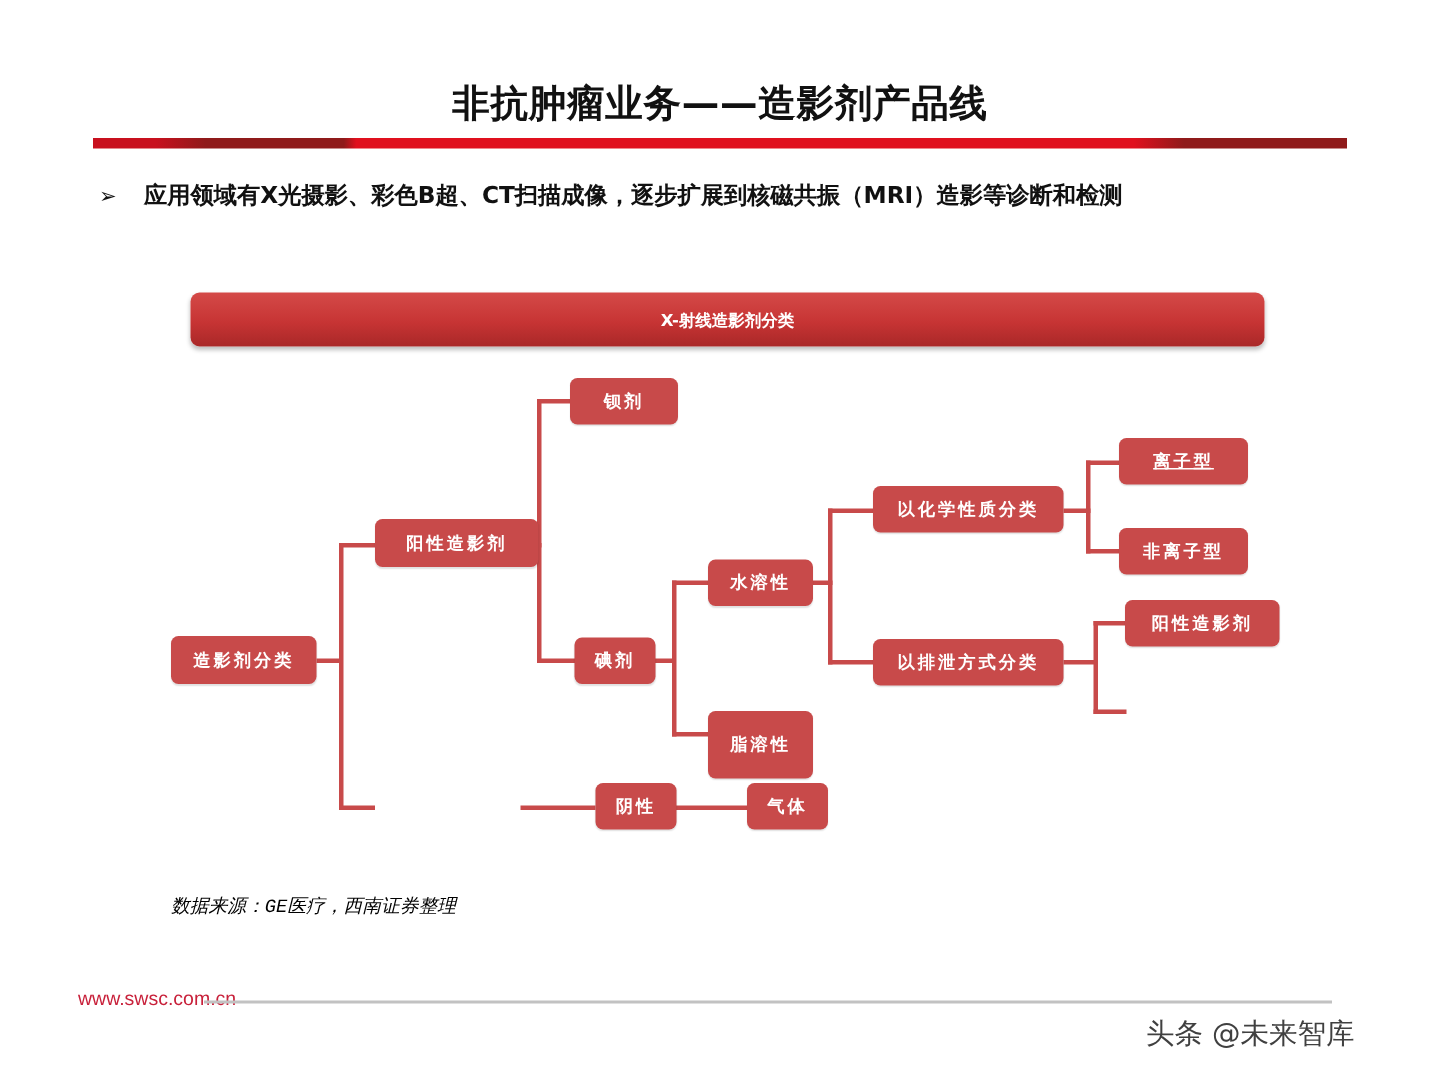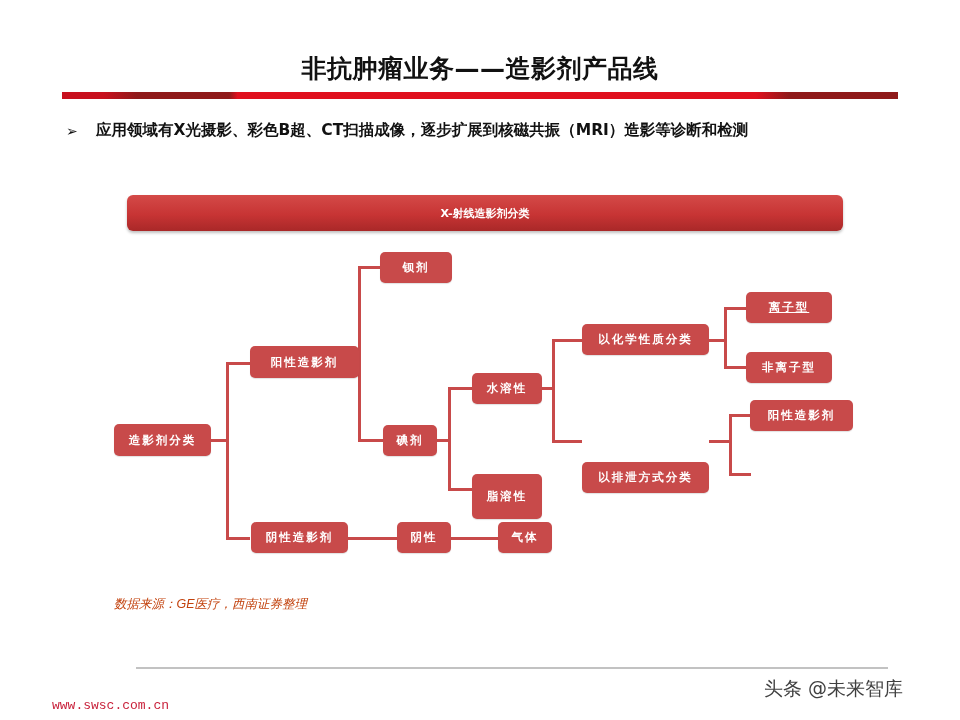--- a/index.html
+++ b/index.html
@@ -35,27 +35,26 @@
     .node {
       position: absolute; background: #c84a4a; color: #fff;
       border-radius: 5px; font-size: 11.5px; font-weight: bold;
       display: flex; align-items: center; justify-content: center;
       letter-spacing: 2px; font-family: "DejaVu Serif", "Liberation Serif", serif;
       box-shadow: 0 1px 1px rgba(0,0,0,0.12);
     }
     .ln { position: absolute; background: #c84a4a; }
     .source {
       position: absolute; left: 114px; top: 596px;
-      font-size: 12.5px; font-style: italic; color: #c2410c;
-      font-family: Liberation Sans, sans-serif;
+      font-size: 12.5px; font-style: italic; color: #000000;
+      font-family: Liberation Mono, monospace;
     }
     .footer-url {
       position: absolute; left: 52px; top: 658px; font-size: 13px; color: #c8203a;
-      font-family: Liberation Mono, monospace;
-      margin-top: 40px;
+      font-family: Liberation Sans, sans-serif;
     }
     .footer-line {
       position: absolute; left: 136px; top: 667px; width: 752px; height: 2px; background: #c2c2c2;
     }
     .watermark {
       position: absolute; left: 764px; top: 676px; font-size: 19px; color: #404040;
       font-family: "DejaVu Sans", sans-serif;
     }
   </style>
 </head>
@@ -108,23 +107,22 @@
 
   <div class="node" style="left:114px;top:424px;width:97px;height:32px;">造影剂分类</div>
   <div class="node" style="left:250px;top:346px;width:109px;height:32px;">阳性造影剂</div>
   <div class="node" style="left:380px;top:252px;width:72px;height:31px;">钡剂</div>
   <div class="node" style="left:383px;top:425px;width:54px;height:31px;">碘剂</div>
   <div class="node" style="left:472px;top:373px;width:70px;height:31px;">水溶性</div>
   <div class="node" style="left:472px;top:474px;width:70px;height:45px;">脂溶性</div>
   <div class="node" style="left:582px;top:324px;width:127px;height:31px;">以化学性质分类</div>
   <div class="node" style="left:746px;top:292px;width:86px;height:31px;text-decoration:underline;">离子型</div>
   <div class="node" style="left:746px;top:352px;width:86px;height:31px;">非离子型</div>
-  <div class="node" style="left:582px;top:426px;width:127px;height:31px;margin-top:36px;">以排泄方式分类</div>
+  <div class="node" style="left:582px;top:426px;width:127px;height:31px;">以排泄方式分类</div>
   <div class="node" style="left:750px;top:400px;width:103px;height:31px;">阳性造影剂</div>
-  <div class="node" style="left:251px;top:522px;width:97px;height:31px;">阴性造影剂</div>
   <div class="node" style="left:397px;top:522px;width:54px;height:31px;">阴性</div>
   <div class="node" style="left:498px;top:522px;width:54px;height:31px;">气体</div>
 </div>
 
 <div class="source">数据来源：GE医疗，西南证券整理</div>
 
 <div class="footer-url">www.swsc.com.cn</div>
 <div class="footer-line"></div>
 <div class="watermark">头条 @未来智库</div>
 

